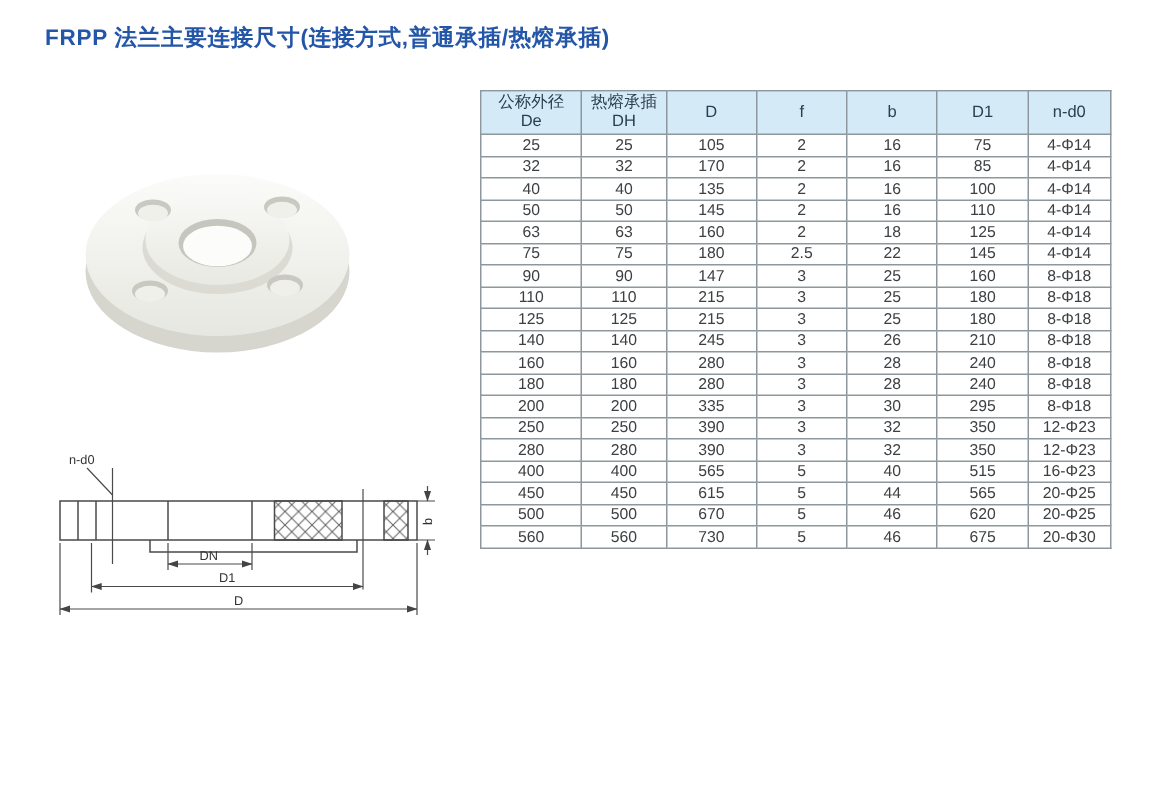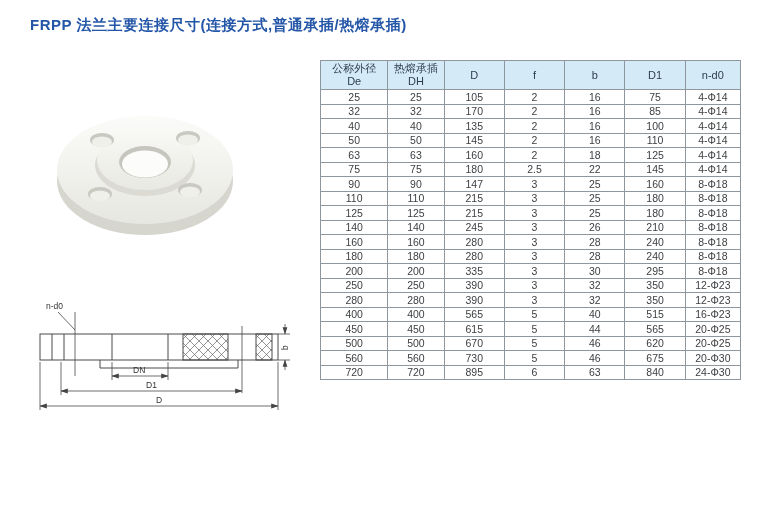--- a/index.html
+++ b/index.html
@@ -332,26 +332,17 @@
           </tr>
           <tr>
             <td>560</td>
             <td>560</td>
             <td>730</td>
             <td>5</td>
             <td>46</td>
             <td>675</td>
             <td>20-Φ30</td>
           </tr>
-          <tr>
-            <td>720</td>
-            <td>720</td>
-            <td>895</td>
-            <td>6</td>
-            <td>63</td>
-            <td>840</td>
-            <td>24-Φ30</td>
-          </tr>
         </tbody>
     </table>
   </div>
 
 </div>
 
 </body></html>

